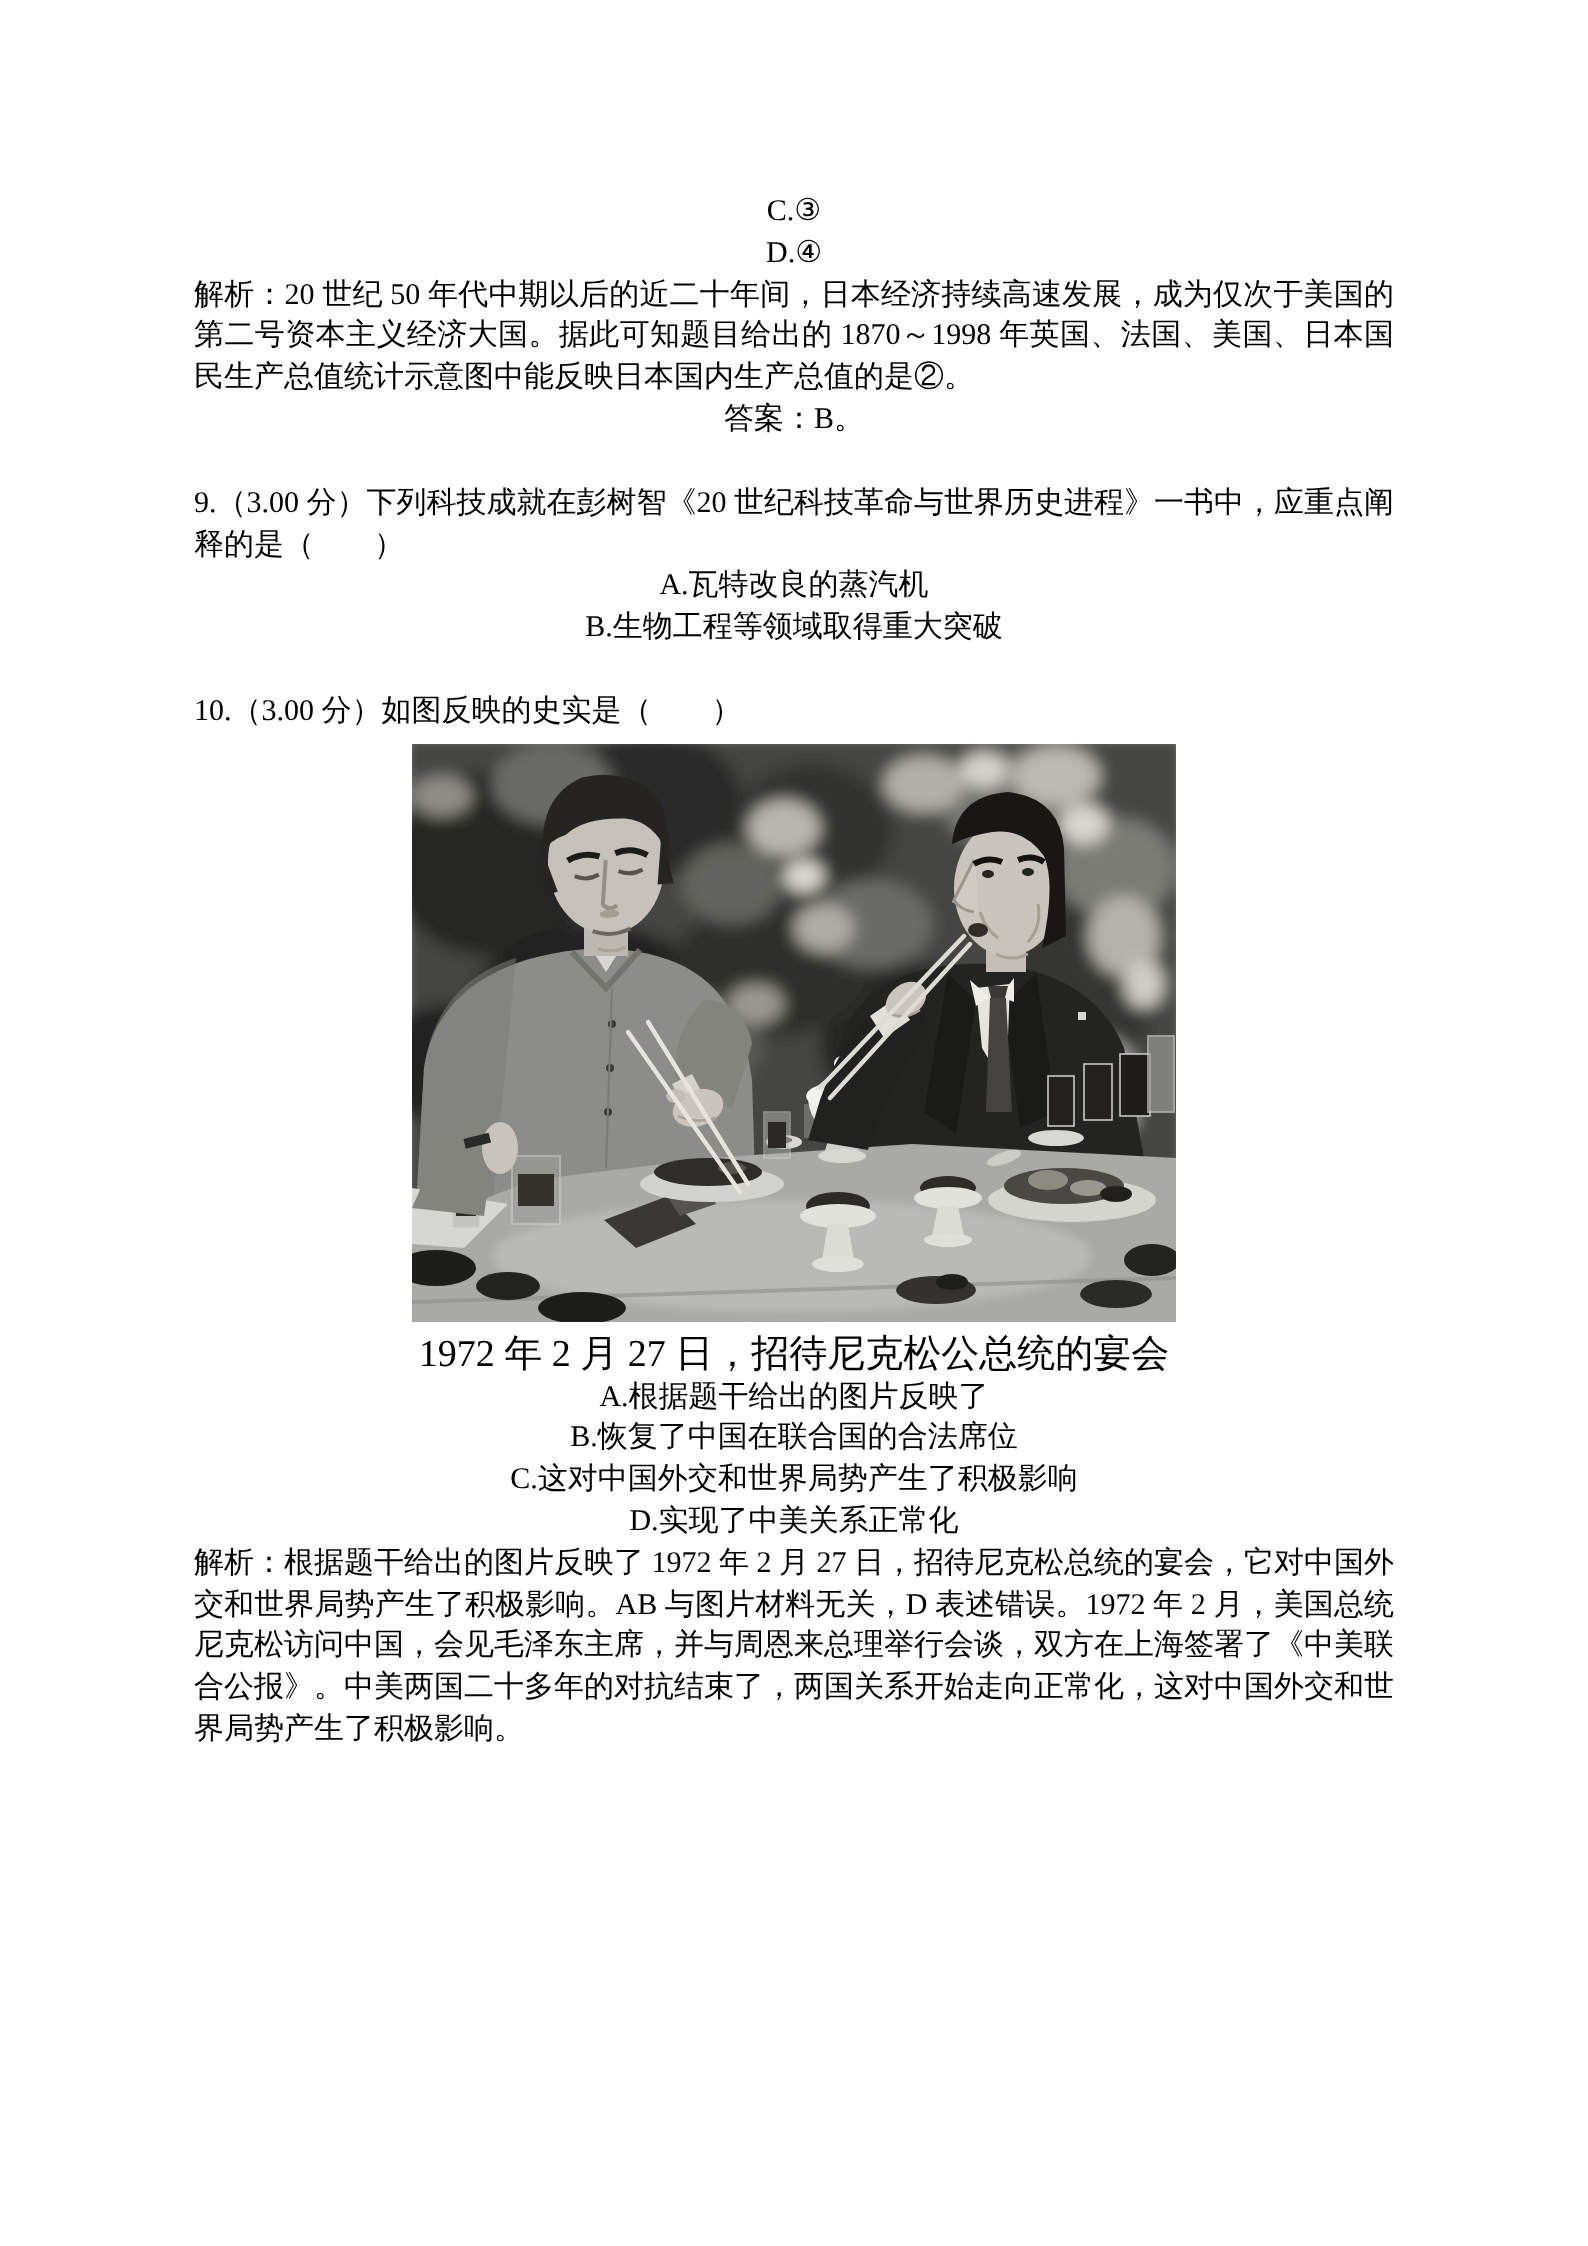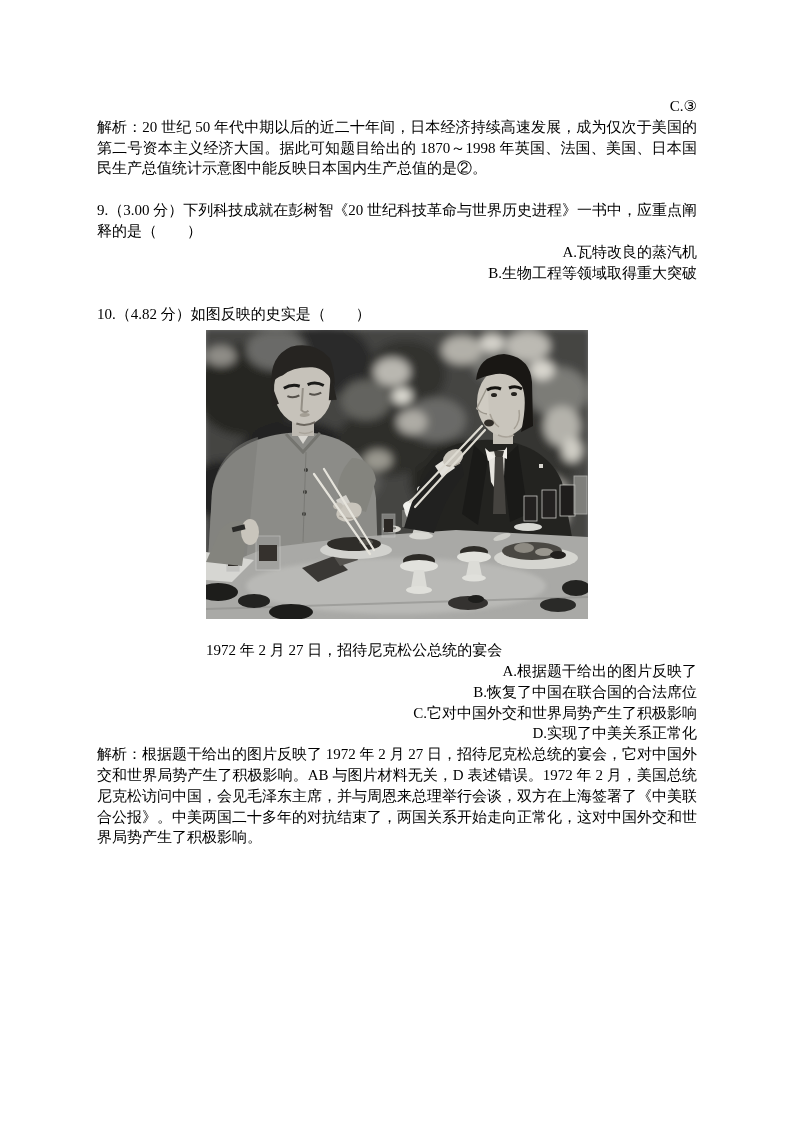--- a/index.html
+++ b/index.html
@@ -13,55 +13,57 @@
   }
   .content {
     box-sizing: border-box;
     padding: 96px 97px 0 97px;
     font-family: "Liberation Serif", "DejaVu Serif", serif;
     font-size: 15px;
     line-height: 20.8px;
     color: #000000;
   }
   .content p { margin: 0; text-align: justify; }
-  .content p.line { text-align: right; }
+  .content p.line { text-align: center; }
   .block-gap { height: 21px; }
   figure.photo-figure {
     margin: 5px auto 0 auto;
     width: 382px;
     text-align: center;
   }
   .photo-svg { display: block; width: 382px; height: 289px; }
   figcaption.photo-caption {
-    margin-top: 21px;
-    font-size: 15px;
+    margin-top: 7px;
+    font-size: 19px;
     line-height: 20.8px;
-    text-align: left;
+    text-align: center;
     white-space: nowrap;
     color: #000000;
   }
 </style>
 </head>
 <body>
 
 <div class="page">
   <div class="content">
 
     <p class="line">C.③</p>
+    <p class="line">D.④</p>
     <p class="para">解析：20 世纪 50 年代中期以后的近二十年间，日本经济持续高速发展，成为仅次于美国的第二号资本主义经济大国。据此可知题目给出的 1870～1998 年英国、法国、美国、日本国民生产总值统计示意图中能反映日本国内生产总值的是②。</p>
+    <p class="line">答案：B。</p>
 
     <div class="block-gap"></div>
 
     <p class="para">9.（3.00 分）下列科技成就在彭树智《20 世纪科技革命与世界历史进程》一书中，应重点阐释的是（　　）</p>
     <p class="line">A.瓦特改良的蒸汽机</p>
     <p class="line">B.生物工程等领域取得重大突破</p>
 
     <div class="block-gap"></div>
 
-    <p class="para">10.（4.82 分）如图反映的史实是（　　）</p>
+    <p class="para">10.（3.00 分）如图反映的史实是（　　）</p>
 
     <figure class="photo-figure">
       <svg class="photo-svg" viewBox="0 0 382 289" xmlns="http://www.w3.org/2000/svg" role="img">
         <defs>
           <filter id="bgblur" x="-20%" y="-20%" width="140%" height="140%">
               <feGaussianBlur stdDeviation="4"></feGaussianBlur>
             </filter>
           <filter id="softblur" x="-30%" y="-30%" width="160%" height="160%">
               <feGaussianBlur stdDeviation="2"></feGaussianBlur>
             </filter>
@@ -229,18 +231,18 @@
           <path d="M 239,135 Q 247,138 254,133" fill="none" stroke="#a59f95" stroke-width="1.2"></path>
           <line x1="204" y1="172" x2="276" y2="96" stroke="#dedbd2" stroke-width="2.2" stroke-linecap="round"></line>
           <line x1="209" y1="177" x2="279" y2="100" stroke="#dedbd2" stroke-width="2.2" stroke-linecap="round"></line>
         </g>
       </svg>
       <figcaption class="photo-caption">1972 年 2 月 27 日，招待尼克松公总统的宴会</figcaption>
     </figure>
 
     <p class="line">A.根据题干给出的图片反映了</p>
     <p class="line">B.恢复了中国在联合国的合法席位</p>
-    <p class="line">C.它对中国外交和世界局势产生了积极影响</p>
+    <p class="line">C.这对中国外交和世界局势产生了积极影响</p>
     <p class="line">D.实现了中美关系正常化</p>
     <p class="para">解析：根据题干给出的图片反映了 1972 年 2 月 27 日，招待尼克松总统的宴会，它对中国外交和世界局势产生了积极影响。AB 与图片材料无关，D 表述错误。1972 年 2 月，美国总统尼克松访问中国，会见毛泽东主席，并与周恩来总理举行会谈，双方在上海签署了《中美联合公报》。中美两国二十多年的对抗结束了，两国关系开始走向正常化，这对中国外交和世界局势产生了积极影响。</p>
 
   </div>
 </div>
 
 </body></html>

